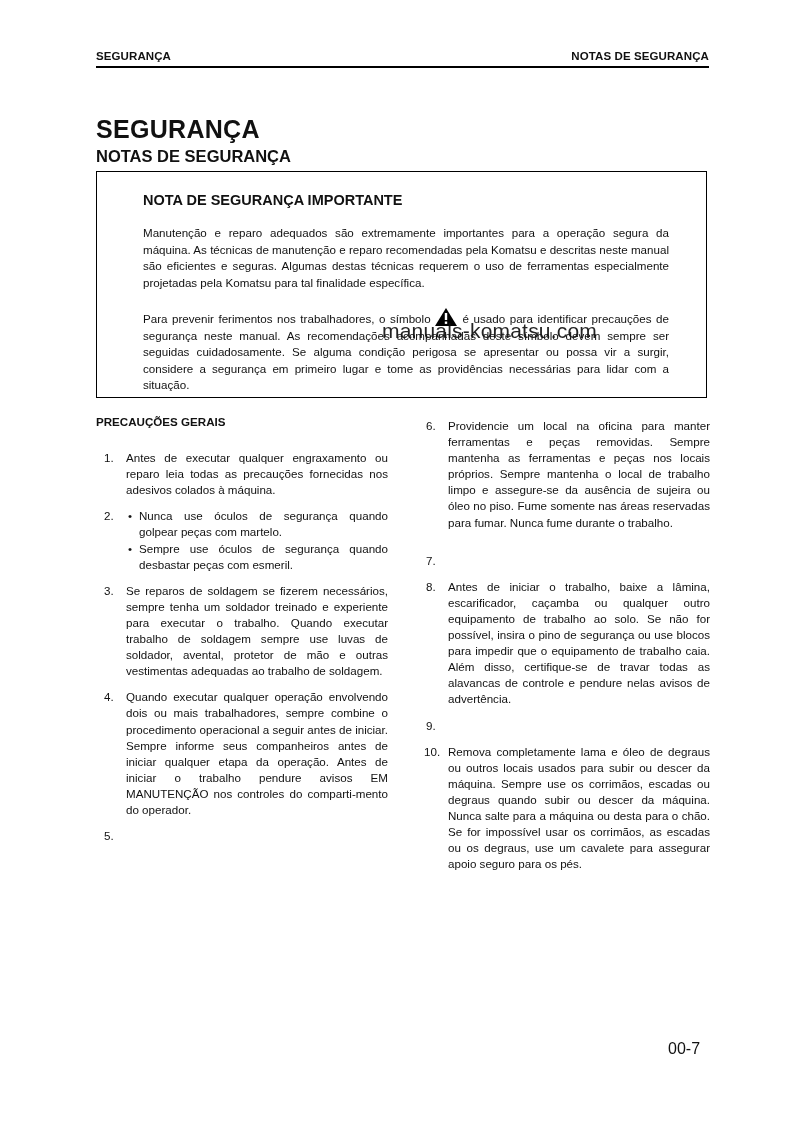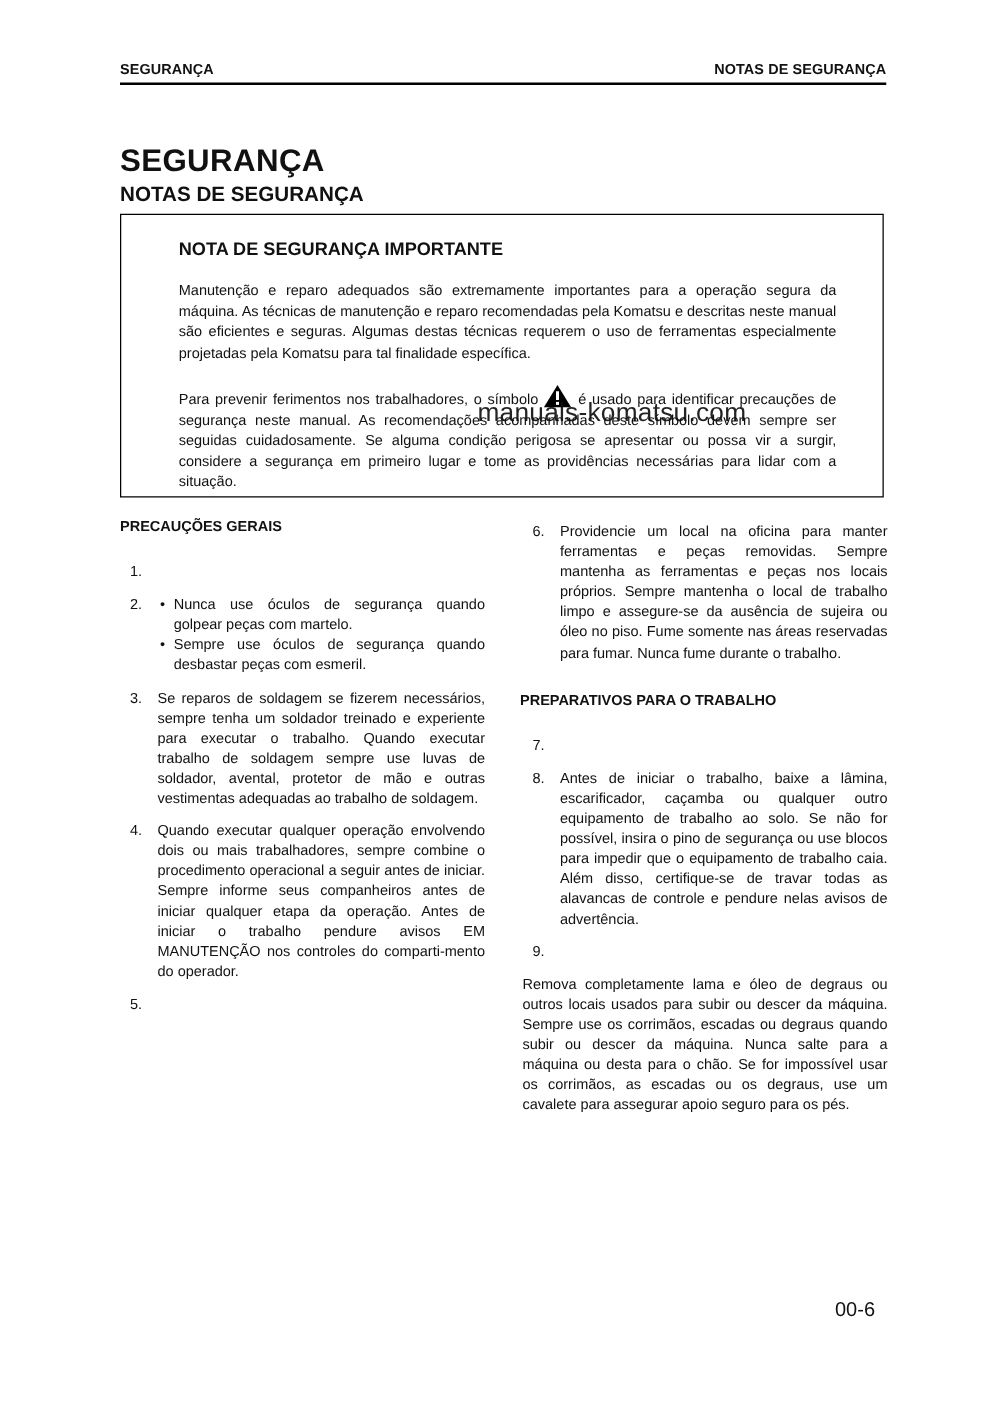--- a/index.html
+++ b/index.html
@@ -85,20 +85,21 @@
   </div>
 </div>
 
 <div class="watermark">manuals-komatsu.com</div>
 
 <div class="col col-left">
   <div class="section-head">PRECAUÇÕES GERAIS</div>
 
   <div class="item">
     <span class="item-num">1.</span>
+    <span class="item-body">Antes de executar qualquer engraxamento ou reparo leia todas as precauções fornecidas nos adesivos colados à máquina.</span>
   </div>
   <div class="item">
     <span class="item-num">2.</span>
     <div class="item-body">
       <div class="bullet">
         <span class="bullet-dot">•</span>
         <span class="bullet-text">Nunca use óculos de segurança quando golpear peças com martelo.</span>
       </div>
       <div class="bullet">
         <span class="bullet-dot">•</span>
@@ -117,29 +118,29 @@
   <div class="item">
     <span class="item-num">5.</span>
   </div>
 </div>
 
 <div class="col col-right">
   <div class="item" style="margin-bottom:22px;">
     <span class="item-num">6.</span>
     <span class="item-body">Providencie um local na oficina para manter ferramentas e peças removidas. Sempre mantenha as ferramentas e peças nos locais próprios. Sempre mantenha o local de trabalho limpo e assegure-se da ausência de sujeira ou óleo no piso. Fume somente nas áreas reservadas para fumar. Nunca fume durante o trabalho.</span>
   </div>
-  <div class="section-head" style="margin-left:-2px; margin-bottom:20px;">PREPARATIVOS PARA O TRABALHO</div>
   <div class="item">
     <span class="item-num">7.</span>
   </div>
   <div class="item">
     <span class="item-num">8.</span>
     <span class="item-body">Antes de iniciar o trabalho, baixe a lâmina, escarificador, caçamba ou qualquer outro equipamento de trabalho ao solo. Se não for possível, insira o pino de segurança ou use blocos para impedir que o equipamento de trabalho caia. Além disso, certifique-se de travar todas as alavancas de controle e pendure nelas avisos de advertência.</span>
   </div>
   <div class="item">
     <span class="item-num">9.</span>
   </div>
   <div class="item">
+    <span class="item-num wide" style="padding-left:6px;">10.</span>
     <span class="item-body">Remova completamente lama e óleo de degraus ou outros locais usados para subir ou descer da máquina. Sempre use os corrimãos, escadas ou degraus quando subir ou descer da máquina. Nunca salte para a máquina ou desta para o chão. Se for impossível usar os corrimãos, as escadas ou os degraus, use um cavalete para assegurar apoio seguro para os pés.</span>
   </div>
 </div>
 
-<div class="page-number">00-6</div>
+<div class="page-number">00-7</div>
 
 </body></html>

